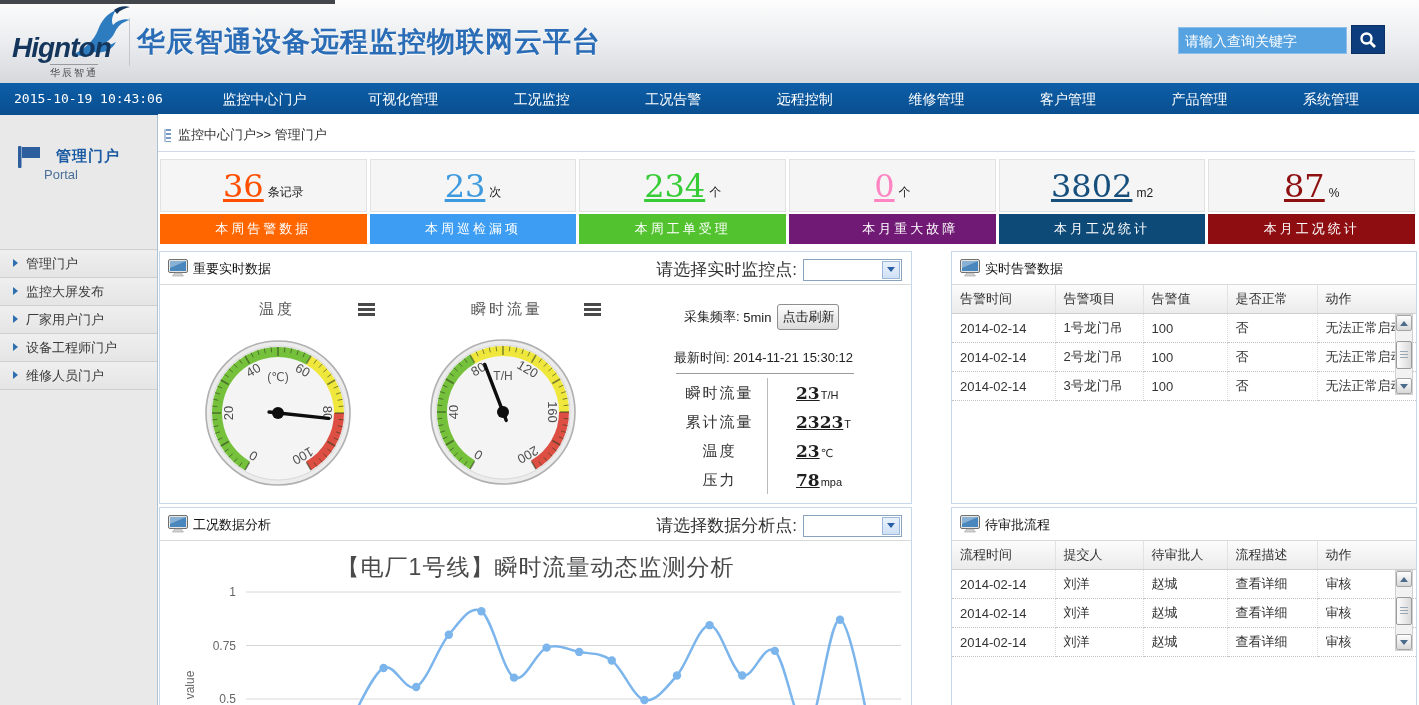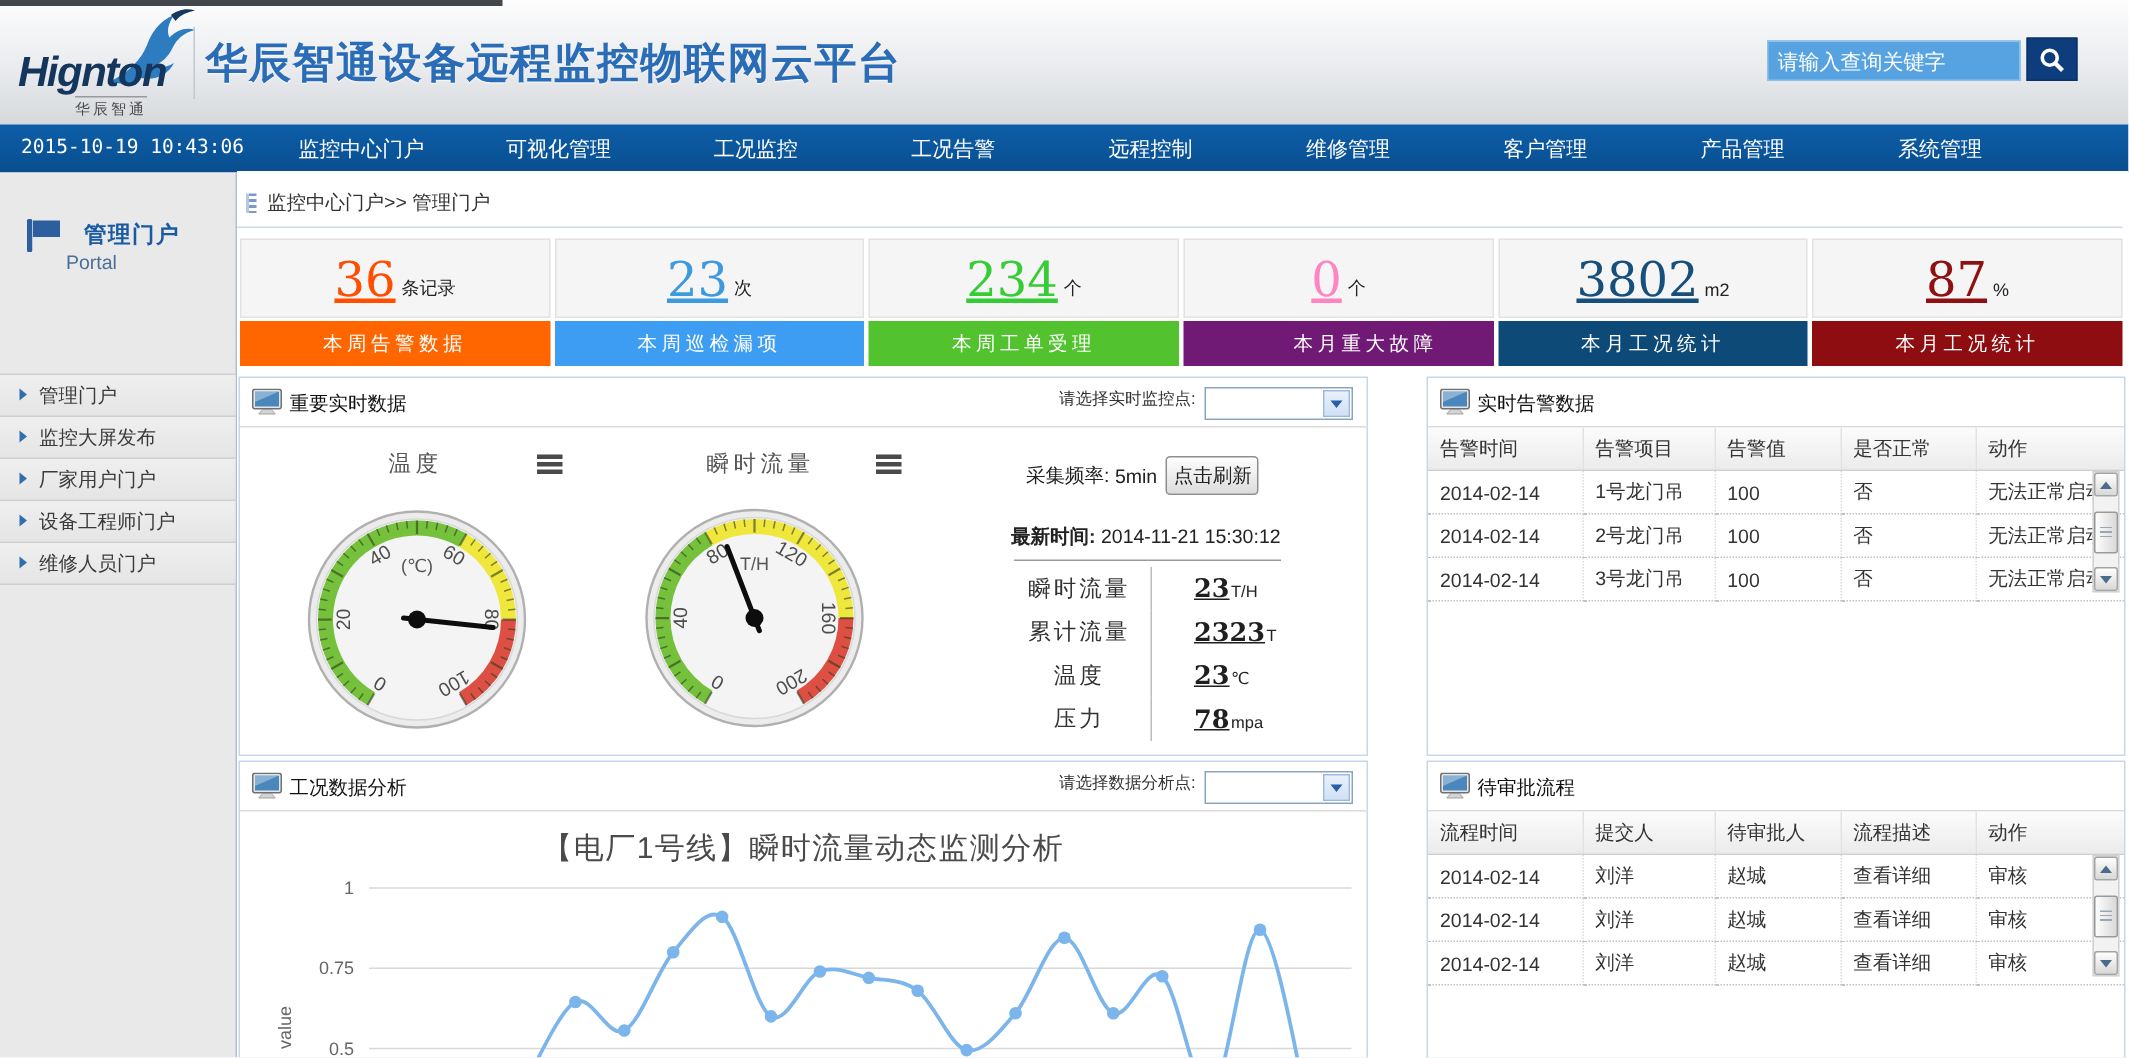--- a/index.html
+++ b/index.html
@@ -18,21 +18,21 @@
                 letter-spacing:1px;text-shadow:0 1px 1px rgba(255,255,255,.9);}
   .search-input{position:absolute;left:1178px;top:27px;width:155px;height:25px;background:#57a3e2;
                 border:1px solid #8fc0ea;color:#fff;font-size:14px;padding:0 6px;outline:none;}
   .search-input::placeholder{color:#fff;opacity:1;}
   .search-btn{position:absolute;left:1351px;top:25px;width:34px;height:29px;background:#0d3d7c;
               border:1px solid #0a3064;display:flex;align-items:center;justify-content:center;cursor:pointer;padding:0;}
   
   .navbar{position:absolute;left:0;top:83px;width:1419px;height:32px;background:linear-gradient(#0d5ea8,#094e8f);}
   .nav-date{position:absolute;left:14px;top:8px;font-family:"DejaVu Sans Mono",monospace;font-size:13px;color:#fff;}
   .nav-items{position:absolute;left:175px;right:60px;top:0;height:32px;display:flex;}
-  .nav-item{flex:1;text-align:center;line-height:32px;font-size:14px;color:#fff;cursor:pointer;white-space:nowrap;}
+  .nav-item{flex:1;text-align:right;line-height:32px;font-size:14px;color:#fff;cursor:pointer;white-space:nowrap;}
   
   .sidebar{position:absolute;left:0;top:115px;width:157px;bottom:0;background:#e9e9e9;border-right:1px solid #aec2d6;}
   .portal-head{position:relative;height:80px;padding-top:28px;}
   .flag-icon{position:absolute;left:16px;top:30px;}
   .portal-title{position:absolute;left:56px;top:32px;font-size:15px;font-weight:bold;color:#1a5aa2;letter-spacing:1px;}
   .portal-sub{position:absolute;left:44px;top:52px;font-size:13px;color:#4a6f96;}
   .side-menu{margin-top:26px;border-top:1px solid #cfcfcf;}
   .side-item{position:relative;height:27px;line-height:27px;padding-left:26px;font-size:13px;color:#3a3a3a;
              border-bottom:1px solid #cfcfcf;background:linear-gradient(#efefef,#e5e5e5);cursor:pointer;}
   .side-arrow{position:absolute;left:13px;top:9px;width:0;height:0;
@@ -53,35 +53,35 @@
             display:flex;align-items:center;justify-content:center;}
   
   .panel{position:absolute;background:#fff;border:1px solid #c6d8ea;overflow:hidden;}
   #panel-realtime{left:1px;top:137px;width:751px;height:251px;}
   #panel-alarm{left:793px;top:137px;width:464px;height:251px;}
   #panel-analysis{left:1px;top:393px;width:751px;height:197px;}
   #panel-approval{left:793px;top:393px;width:464px;height:197px;}
   .panel-head{position:relative;height:32px;border-bottom:1px solid #dadada;}
   .monitor-icon{position:absolute;left:8px;top:7px;}
   .panel-title{position:absolute;left:33px;top:8px;font-size:13px;color:#111;}
-  .panel-select{position:absolute;right:9px;top:6px;display:flex;font-size:11px;color:#333;}
+  .panel-select{position:absolute;right:9px;top:6px;display:flex;align-items:center;font-size:17px;color:#333;}
   .combo{width:97px;height:20px;border:1px solid #8aa4c0;margin-left:6px;background:#fff;position:relative;cursor:pointer;}
   .combo-btn{position:absolute;right:1px;top:1px;bottom:1px;width:16px;
              background:linear-gradient(#eaf2fb,#cfe0f5);border:1px solid #9ab8dc;
              display:flex;align-items:center;justify-content:center;}
   .combo-arrow{width:0;height:0;border-left:4px solid transparent;border-right:4px solid transparent;border-top:5px solid #2a5fa8;}
   
   .gauge-title{position:absolute;font-size:15px;color:#555;letter-spacing:3px;}
   .ham{position:absolute;width:17px;height:3px;background:#4a4a4a;box-shadow:0 5px 0 #4a4a4a,0 10px 0 #4a4a4a;cursor:pointer;}
   .gauge-svg{position:absolute;}
   .freq-row{position:absolute;left:524px;top:52px;display:flex;align-items:center;font-size:13px;color:#222;}
   .refresh-btn{margin-left:6px;font-size:13px;color:#222;padding:3px 4px;border:1px solid #8e8e8e;border-radius:3px;
                background:linear-gradient(#fefefe,#dcdcdc);cursor:pointer;}
   .latest-row{position:absolute;left:514px;top:97px;font-size:13px;color:#222;}
-  .latest-row b{font-weight:bold;}
+  .latest-row b{font-weight:normal;}
   .metrics-hr{position:absolute;left:516px;top:121px;width:178px;border-top:1px solid #9a9a9a;}
   .metrics{position:absolute;left:512px;top:126px;width:225px;}
   .metric-row{display:flex;height:29px;align-items:center;}
   .metric-name{width:95px;text-align:center;font-size:15px;color:#333;letter-spacing:2px;
                border-right:1px solid #bbb;line-height:29px;height:29px;}
   .metric-val{padding-left:28px;}
   .metric-val b{font-family:"DejaVu Serif","Liberation Serif",serif;font-size:17px;color:#1f1f1f;text-decoration:underline;cursor:pointer;}
   .metric-val i{font-style:normal;font-size:11px;color:#222;margin-left:1px;}
   
   .data-table{position:absolute;left:0;top:33px;width:100%;border-collapse:collapse;table-layout:fixed;}
@@ -98,21 +98,21 @@
   .vs-btn.up{top:0;}
   .vs-btn.down{bottom:0;}
   .vs-arr{width:0;height:0;border-left:4px solid transparent;border-right:4px solid transparent;}
   .up .vs-arr{border-bottom:5px solid #4c6b8a;}
   .down .vs-arr{border-top:5px solid #4c6b8a;}
   .vs-thumb{position:absolute;left:0;top:26px;width:14px;height:26px;background:linear-gradient(90deg,#fdfdfd,#d9d9d9);
             border:1px solid #9a9a9a;border-radius:2px;cursor:grab;}
   .vs-thumb::after{content:"";position:absolute;left:3px;right:3px;top:9px;height:8px;
             background:repeating-linear-gradient(#9aa7b5 0 1px,transparent 1px 3px);}
   
-  .chart-title{position:absolute;left:0;right:0;top:44px;text-align:center;font-size:20px;color:#4a4a4a;letter-spacing:1px;}
+  .chart-title{position:absolute;left:0;right:0;top:44px;text-align:center;font-size:23px;color:#4a4a4a;letter-spacing:1px;}
   .line-svg{position:absolute;left:0;top:32px;}
 </style>
 </head>
 <body>
 
 <div class="header">
   <div class="top-strip"></div>
   <div class="logo">
     <svg class="deer" width="64" height="52" viewBox="0 0 64 52">
       <path fill="#2e7cc0" d="M4 48 C16 42 24 34 28 24 C31 16 36 8 46 4 C42 10 41 15 43 19 C48 14 54 12 60 14 C52 16 48 20 45 26 C42 32 38 36 32 38 C36 40 41 39 46 36 C42 44 33 48 24 46 C18 50 11 51 4 48 Z"></path>

